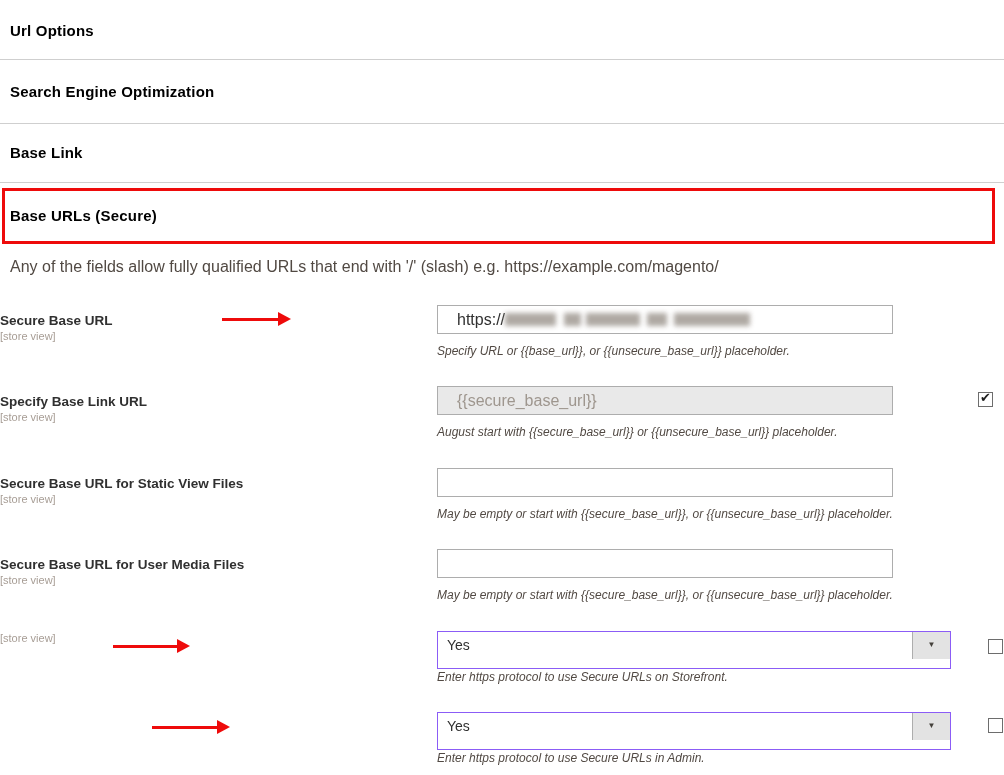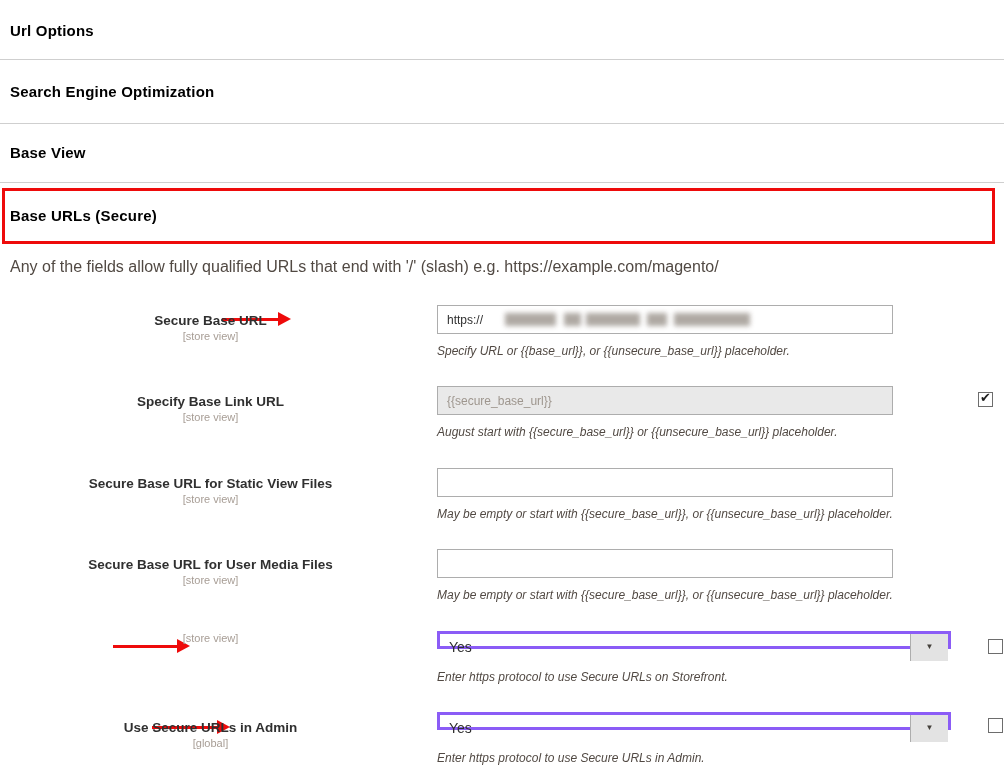--- a/index.html
+++ b/index.html
@@ -14,52 +14,52 @@
   
   .annot-rect { position:absolute; left:2px; top:188px; width:993px; height:56px; border:3px solid #ee0b0b; }
   .annot-arrow { position:absolute; height:14px; }
   .annot-arrow .shaft { position:absolute; left:0; right:11px; top:6px; height:3px; background:#ee0b0b; }
   .annot-arrow .head { position:absolute; right:0; top:0; width:0; height:0; border-left:13px solid #ee0b0b; border-top:7px solid transparent; border-bottom:7px solid transparent; }
 
   .description { position:absolute; left:10px; top:258px; font-size:16px; color:#514943; }
 
   
   .form-row { position:absolute; left:0; width:1004px; height:70px; }
-  .label-col { position:absolute; left:0; top:0; width:421px; text-align:center; }
+  .label-col { position:absolute; left:0; top:0; width:421px; text-align:left; }
   .label-col .field-label { display:block; padding-top:7px; font-size:13.5px; font-weight:bold; color:#303030; line-height:17px; }
   .label-col .scope { display:block; font-size:11px; color:#a79d95; line-height:14px; }
 
-  .text-input { position:absolute; left:437px; top:0; width:456px; height:29px; border:1px solid #adadad; background:#fff; padding:0 9px; font-family:"Liberation Sans","DejaVu Sans",sans-serif; font-size:12px; color:#303030; }
+  .text-input { position:absolute; left:437px; top:0; width:456px; height:29px; border:1px solid #adadad; background:#fff; padding:0 19px; font-family:"Liberation Sans","DejaVu Sans",sans-serif; font-size:16px; color:#303030; }
   .text-input.disabled { background:#e9e9e9; color:#9e968e; }
 
   .redaction { position:absolute; left:505px; top:8px; width:245px; height:13px; filter:blur(2.6px); opacity:.75;
     background:linear-gradient(90deg,#958d85 0 21%,transparent 21% 24%,#958d85 24% 31%,transparent 31% 33%,#958d85 33% 55%,transparent 55% 58%,#958d85 58% 66%,transparent 66% 69%,#958d85 69% 100%); }
 
   .note { position:absolute; left:437px; top:39px; font-size:12px; color:#514943;font-style:italic; }
 
-  .select { position:absolute; left:437px; top:0; width:514px; height:18px; border:3px solid #8b5cf6; background:#fff; cursor:pointer; }
+  .select { position:absolute; left:437px; top:0; width:514px; height:38px; border:1px solid #8b5cf6; background:#fff; cursor:pointer; }
   .select .select-value { position:absolute; left:9px; top:5px; font-size:14px; color:#303030; }
   .select .select-btn { position:absolute; right:0; top:0; width:38px; height:27px; background:#e3e3e3; border-left:1px solid #adadad; }
   .select .select-arrow { position:absolute; left:0; right:0; top:8px; text-align:center; font-size:8px; color:#44403b; line-height:10px; }
 
   .checkbox { position:absolute; width:15px; height:15px; border:1px solid #6d6d6d; background:#fff; cursor:pointer; }
   .checkmark { position:absolute; top:-3px; left:1px; font-size:13px; font-weight:bold; color:#1c1c1c; }
 </style>
 </head>
 <body>
 
 <div class="page">
 
   <div class="section-header" style="top:22px;">Url Options</div>
   <div class="divider" style="top:59px;"></div>
 
   <div class="section-header" style="top:83px;">Search Engine Optimization</div>
   <div class="divider" style="top:123px;"></div>
 
-  <div class="section-header" style="top:144px;">Base View</div>
+  <div class="section-header" style="top:144px;">Base Link</div>
   <div class="divider" style="top:182px;"></div>
 
   <div class="section-header" style="top:207px;">Base URLs (Secure)</div>
 
   <div class="annot-rect"></div>
 
   <div class="description">Any of the fields allow fully qualified URLs that end with '/' (slash) e.g. https://example.com/magento/</div>
 
   <div class="form-row" style="top:305px;">
     <div class="annot-arrow" style="left:222px; top:7px; width:69px;">
@@ -121,24 +121,20 @@
     </div>
     <div class="note">Enter https protocol to use Secure URLs on Storefront.</div>
     <span class="checkbox" style="left:988px; top:8px;"></span>
   </div>
 
   <div class="form-row" style="top:712px;">
     <div class="annot-arrow" style="left:152px; top:8px; width:78px;">
       <span class="shaft"></span>
       <span class="head"></span>
     </div>
-    <div class="label-col">
-      <span class="field-label">Use Secure URLs in Admin</span>
-      <span class="scope">[global]</span>
-    </div>
     <div class="select">
       <span class="select-value">Yes</span>
       <span class="select-btn">
         <span class="select-arrow">▼</span>
       </span>
     </div>
     <div class="note">Enter https protocol to use Secure URLs in Admin.</div>
     <span class="checkbox" style="left:988px; top:6px;"></span>
   </div>
 

